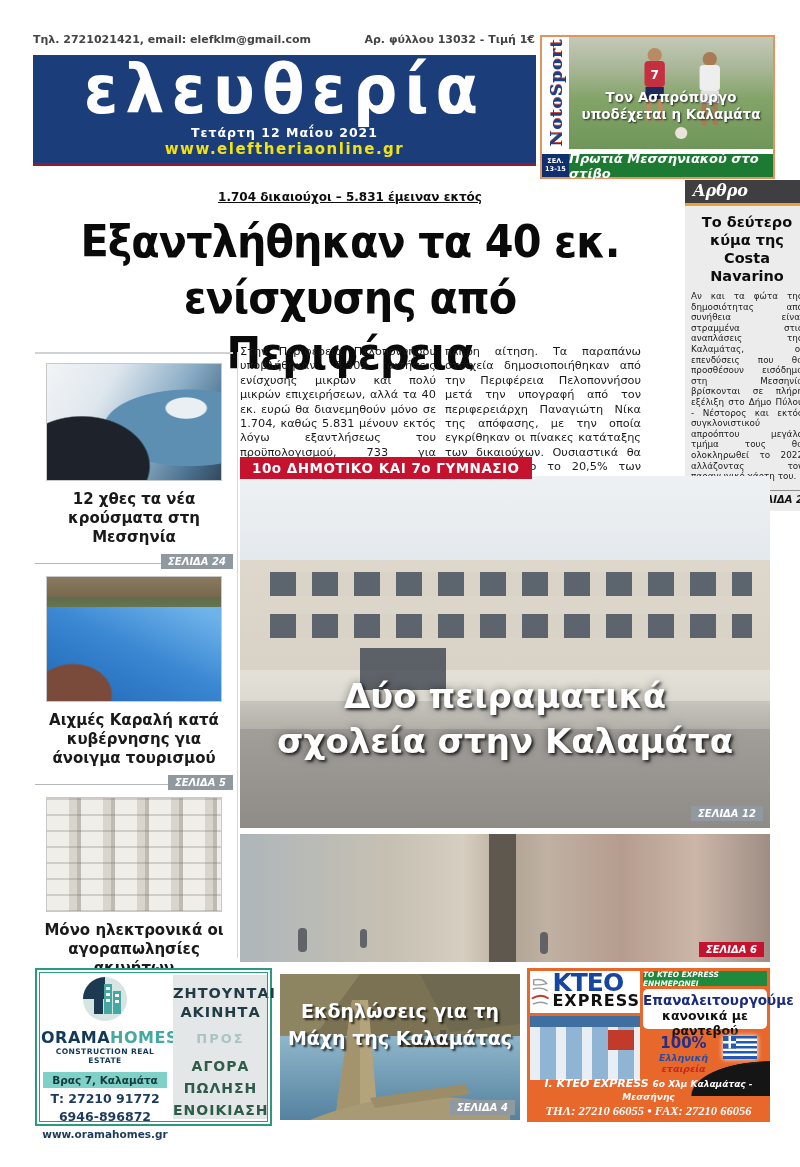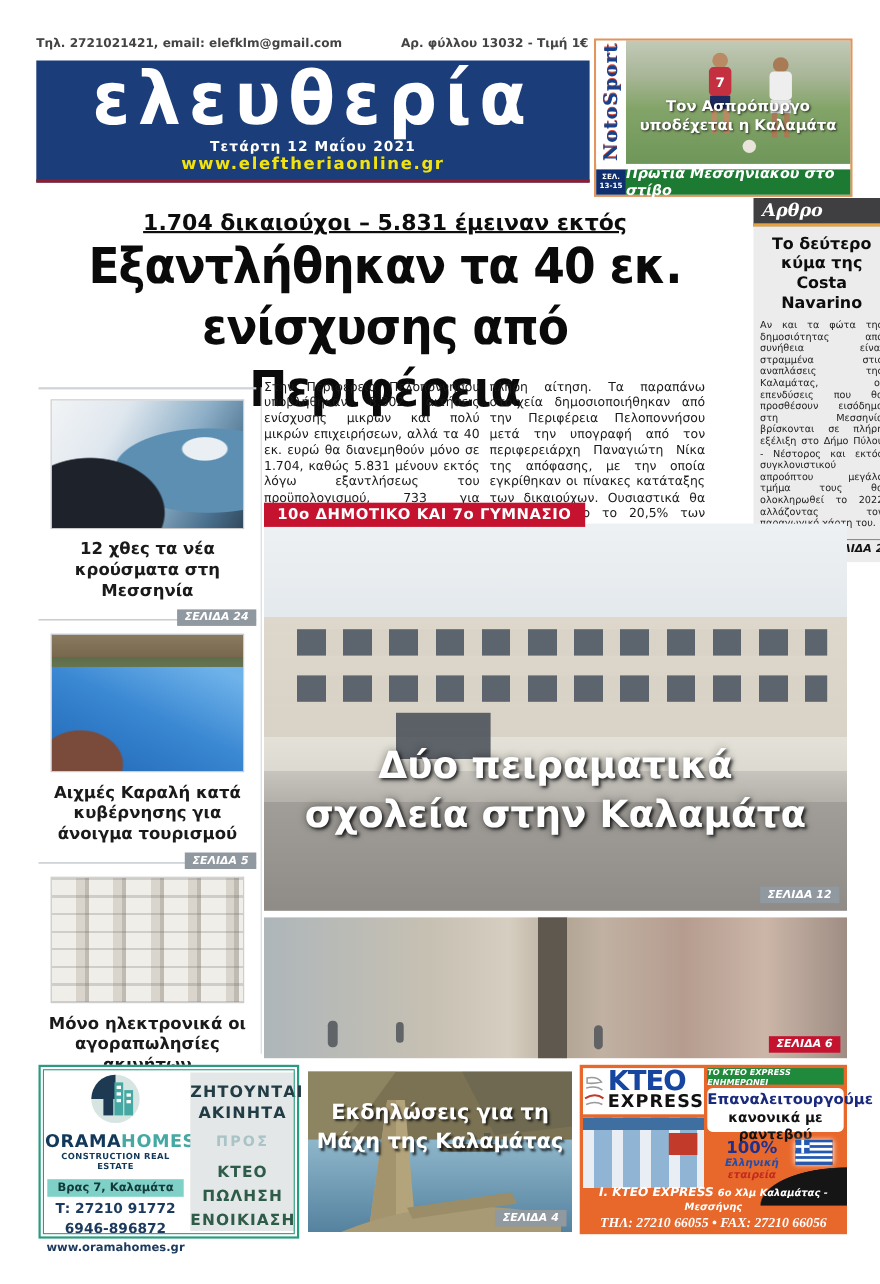--- a/index.html
+++ b/index.html
@@ -32,21 +32,21 @@
            font-weight:bold;font-size:13.5px;line-height:17px;
            text-shadow:1px 1px 2px rgba(0,0,0,.75);}
   .ns-strip{position:absolute;left:27px;right:0;bottom:0;height:23px;background:#1c7a33;
             color:#fff;font-style:italic;font-weight:bold;font-size:13px;
             display:flex;align-items:center;justify-content:center;}
   .ns-badge{position:absolute;left:0;bottom:0;width:27px;height:23px;background:#0f2f6e;color:#fff;
             font-size:6.5px;font-weight:bold;display:flex;flex-direction:column;
             align-items:center;justify-content:center;line-height:7.5px;}
 
   
-  .kicker{top:190px;left:60px;width:580px;text-align:center;font-size:20px;font-weight:bold;
+  .kicker{top:190px;left:60px;width:580px;text-align:center;font-size:12px;font-weight:bold;
           text-decoration:underline;color:#0d0d0d;}
   .headline{top:214px;left:28px;width:644px;text-align:center;font-weight:bold;color:#0a0a0a;
             font-size:45px;line-height:56px;letter-spacing:-1px;transform:scaleX(.92);}
   .lead-body{top:345px;left:240px;width:402px;display:flex;gap:9px;}
   .lead-col{width:196px;font-size:11.3px;line-height:14.4px;text-align:justify;color:#1a1a1a;}
   .bullet{display:inline-block;width:8px;height:8px;background:#c4122f;margin:0 3px 0 5px;}
   .lead-ref{font-weight:bold;font-size:11px;}
 
   
   .artbox{top:180px;left:648px;width:124px;padding-left:37px;}
@@ -304,21 +304,21 @@
       <div class="or-tag">CONSTRUCTION REAL ESTATE</div>
       <div><span class="or-addr">Βρας 7, Καλαμάτα</span></div>
       <div class="or-phone">Τ: 27210 91772</div>
       <div class="or-phone">6946-896872</div>
       <div class="or-site">www.oramahomes.gr</div>
     </div>
     <div class="or-right">
       <div class="or-seek">ΖΗΤΟΥΝΤΑΙ</div>
       <div class="or-seek">ΑΚΙΝΗΤΑ</div>
       <div class="or-pros">ΠΡΟΣ</div>
-      <div class="or-act">ΚΤΕΟ</div>
+      <div class="or-act">ΑΓΟΡΑ</div>
       <div class="or-act">ΠΩΛΗΣΗ</div>
       <div class="or-act">ΕΝΟΙΚΙΑΣΗ</div>
     </div>
   </div>
 
   <div class="abs battle">
     <svg width="240" height="146" viewBox="0 0 240 146" preserveAspectRatio="none">
       <defs>
         <linearGradient id="sea" x1="0" y1="0" x2="0" y2="1">
           <stop offset="0" stop-color="#8fb7cb"></stop>

